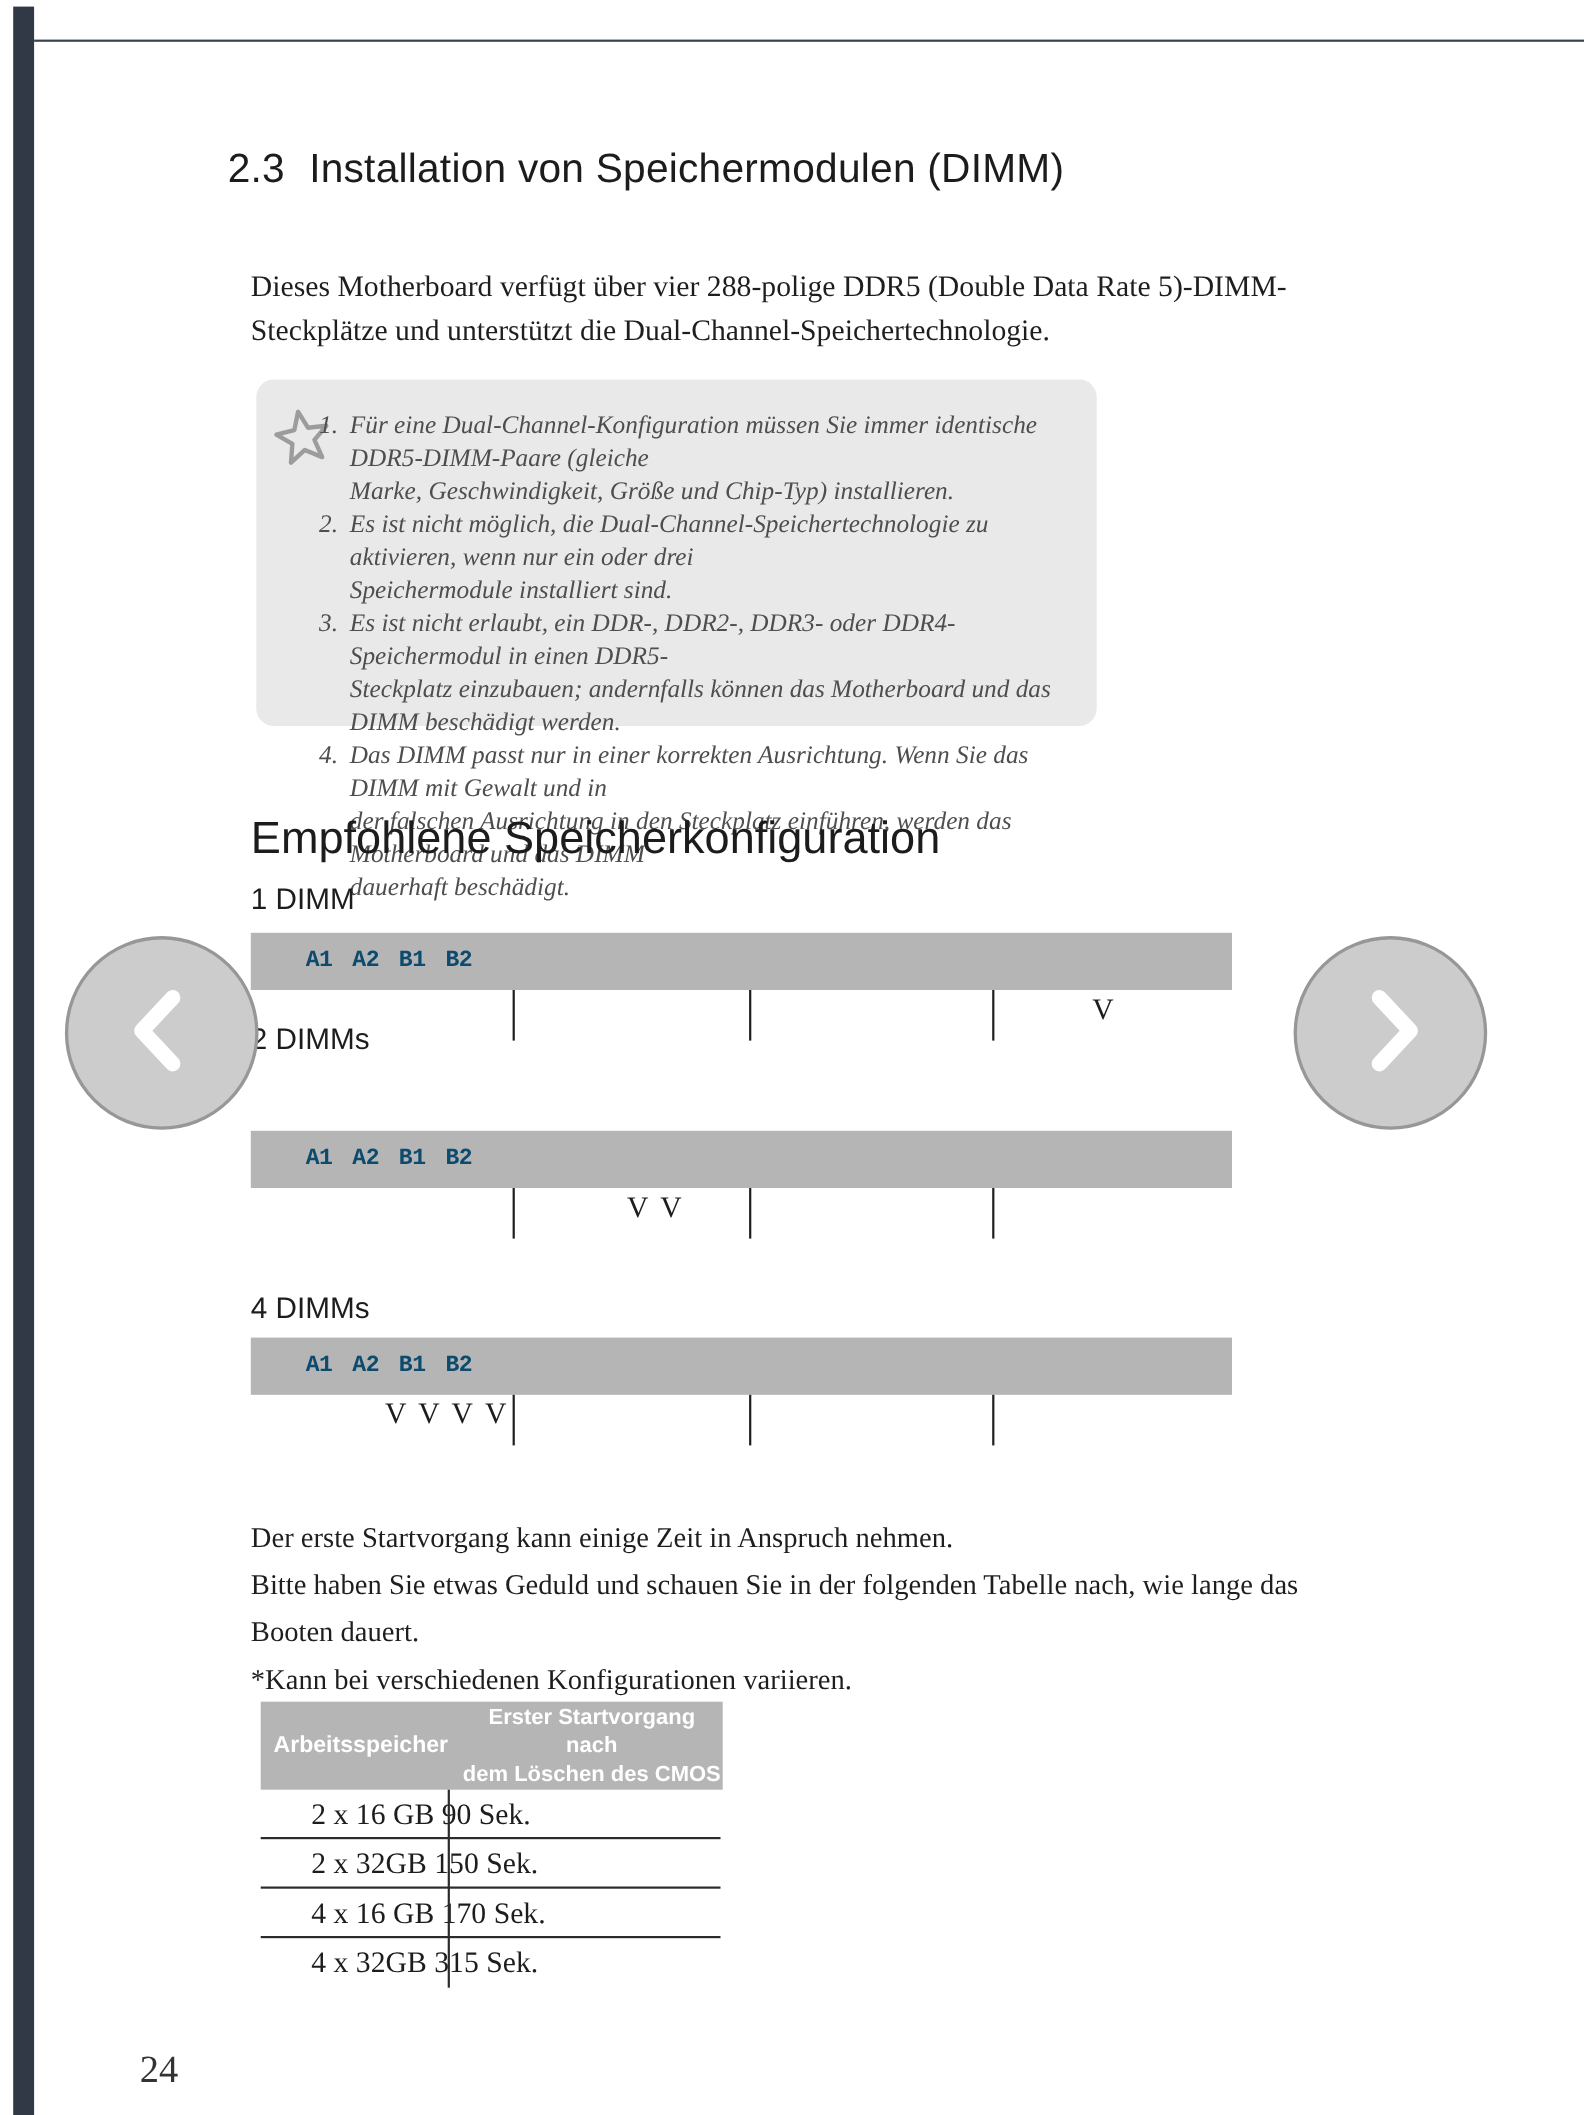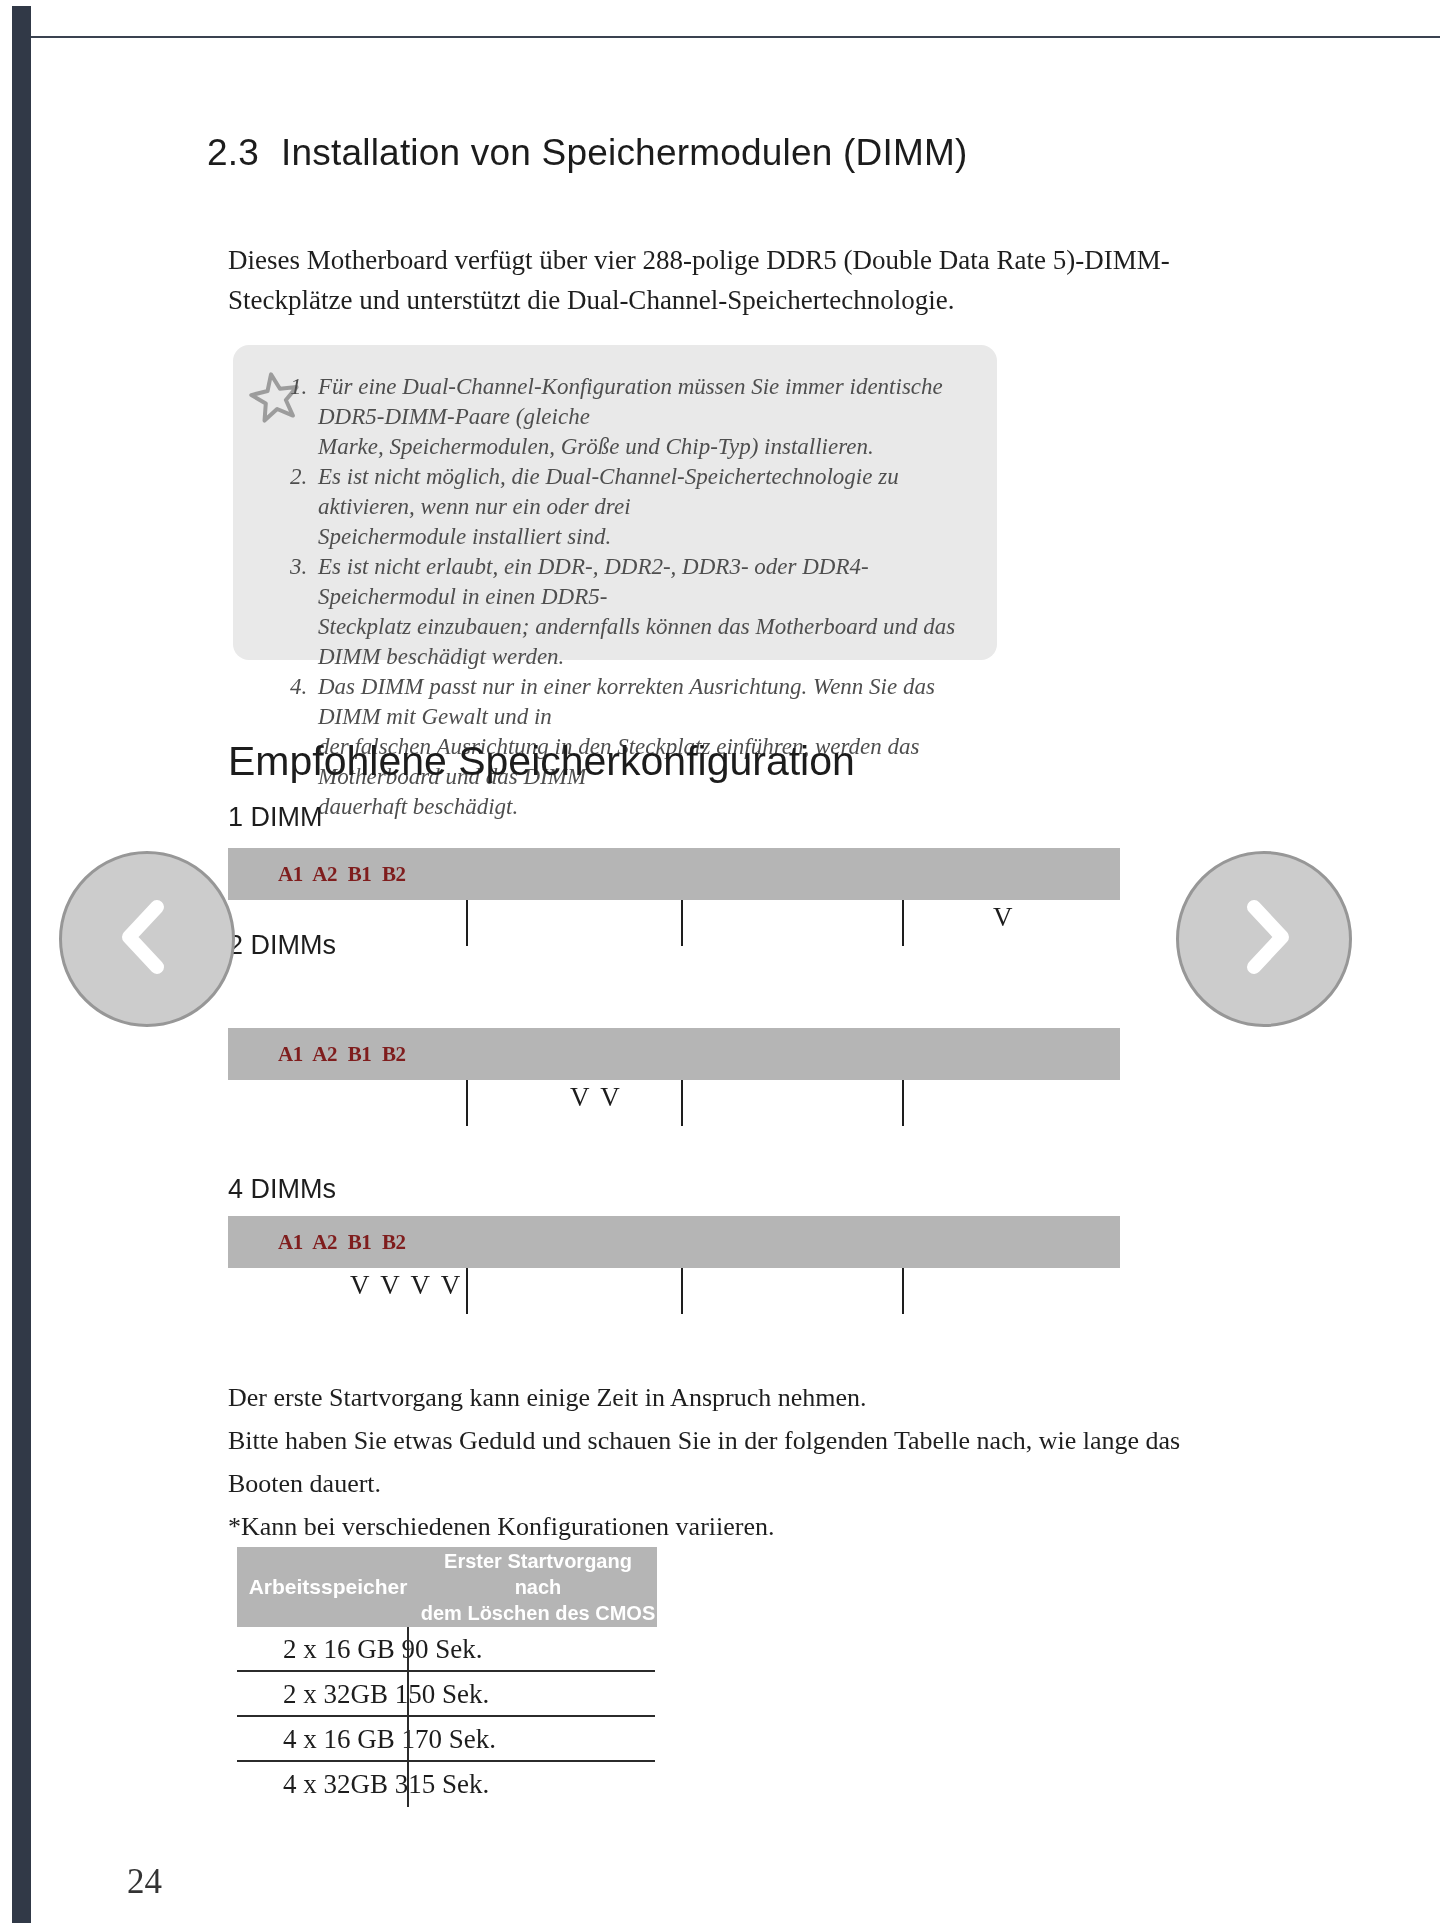--- a/index.html
+++ b/index.html
@@ -25,22 +25,22 @@
 
   .subheading{position:absolute;left:228px;top:738px;font-family:"Liberation Sans",sans-serif;
               font-size:41px;font-weight:400;color:#1c1c1c;}
 
   .dimm-label{position:absolute;left:228px;font-family:"Liberation Sans",sans-serif;
               font-size:27px;color:#1d1d1d;}
   .lbl1{top:802px;} .lbl2{top:930px;text-align:center;} .lbl3{top:1174px;}
 
   .slot-bar{position:absolute;left:228px;width:892px;height:52px;background:#b5b5b5;}
   .bar1{top:848px;} .bar2{top:1028px;} .bar3{top:1216px;}
-  .slot-bar .slots{position:absolute;left:50px;top:0;line-height:52px;color:#7f1d1d;
-                   font-family:Liberation Serif, serif;font-weight:bold;font-size:21px;
+  .slot-bar .slots{position:absolute;left:50px;top:0;line-height:52px;color:#0c4a6e;
+                   font-family:Liberation Mono, monospace;font-weight:bold;font-size:21px;
                    letter-spacing:-0.5px;word-spacing:6px;}
 
   .tick-row{position:absolute;left:228px;width:892px;height:47px;}
   .tr1{top:900px;} .tr2{top:1080px;} .tr3{top:1268px;}
   .tick{position:absolute;top:0;width:2px;height:46px;background:#1e1e1e;}
   .t1{left:238px;} .t2{left:453px;} .t3{left:674px;}
   .vmarks{position:absolute;top:2px;font-size:27px;color:#1d1d1d;word-spacing:5px;}
   .tr1 .vmarks{left:765px;}
   .tr2 .vmarks{left:342px;}
   .tr3 .vmarks{left:122px;}
@@ -88,21 +88,21 @@
     <svg width="58" height="58" viewBox="0 0 58 58">
       <path d="M29 6 L35.3 21.8 L52 23 L39.2 33.8 L43.4 50.4 L29 41.2 L14.6 50.4 L18.8 33.8 L6 23 L22.7 21.8 Z" fill="none" stroke="#9c9c9c" stroke-width="4" stroke-linejoin="round" transform="rotate(-10 29 29)"></path>
     </svg>
   </div>
 
   <div class="note-list">
     <div class="note-item">
       <span class="num">1.</span>
       <div class="lines">
         <div>Für eine Dual-Channel-Konfiguration müssen Sie immer identische DDR5-DIMM-Paare (gleiche</div>
-        <div>Marke, Speichermodulen, Größe und Chip-Typ) installieren.</div>
+        <div>Marke, Geschwindigkeit, Größe und Chip-Typ) installieren.</div>
       </div>
     </div>
     <div class="note-item">
       <span class="num">2.</span>
       <div class="lines">
         <div>Es ist nicht möglich, die Dual-Channel-Speichertechnologie zu aktivieren, wenn nur ein oder drei</div>
         <div>Speichermodule installiert sind.</div>
       </div>
     </div>
     <div class="note-item">

